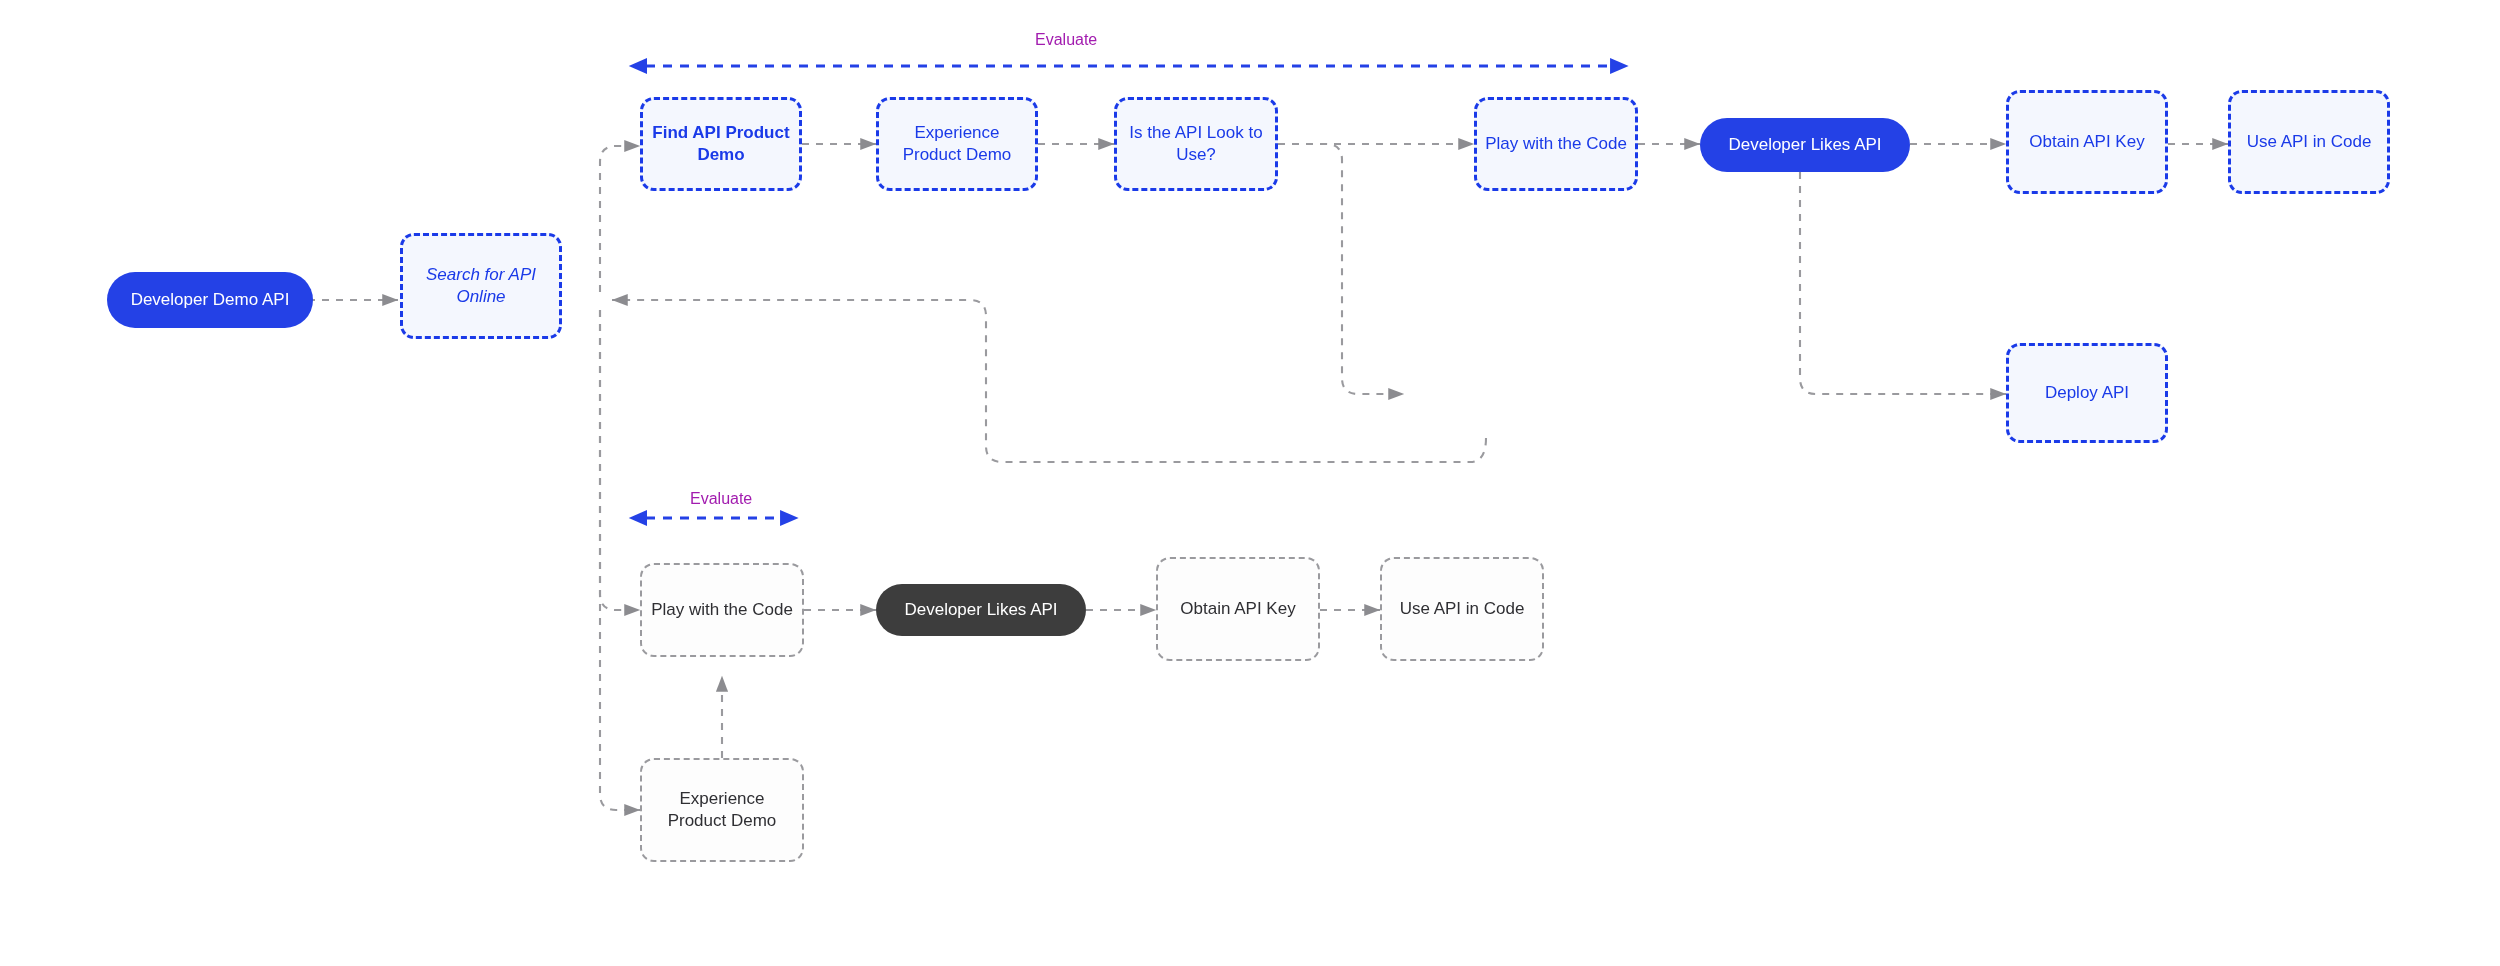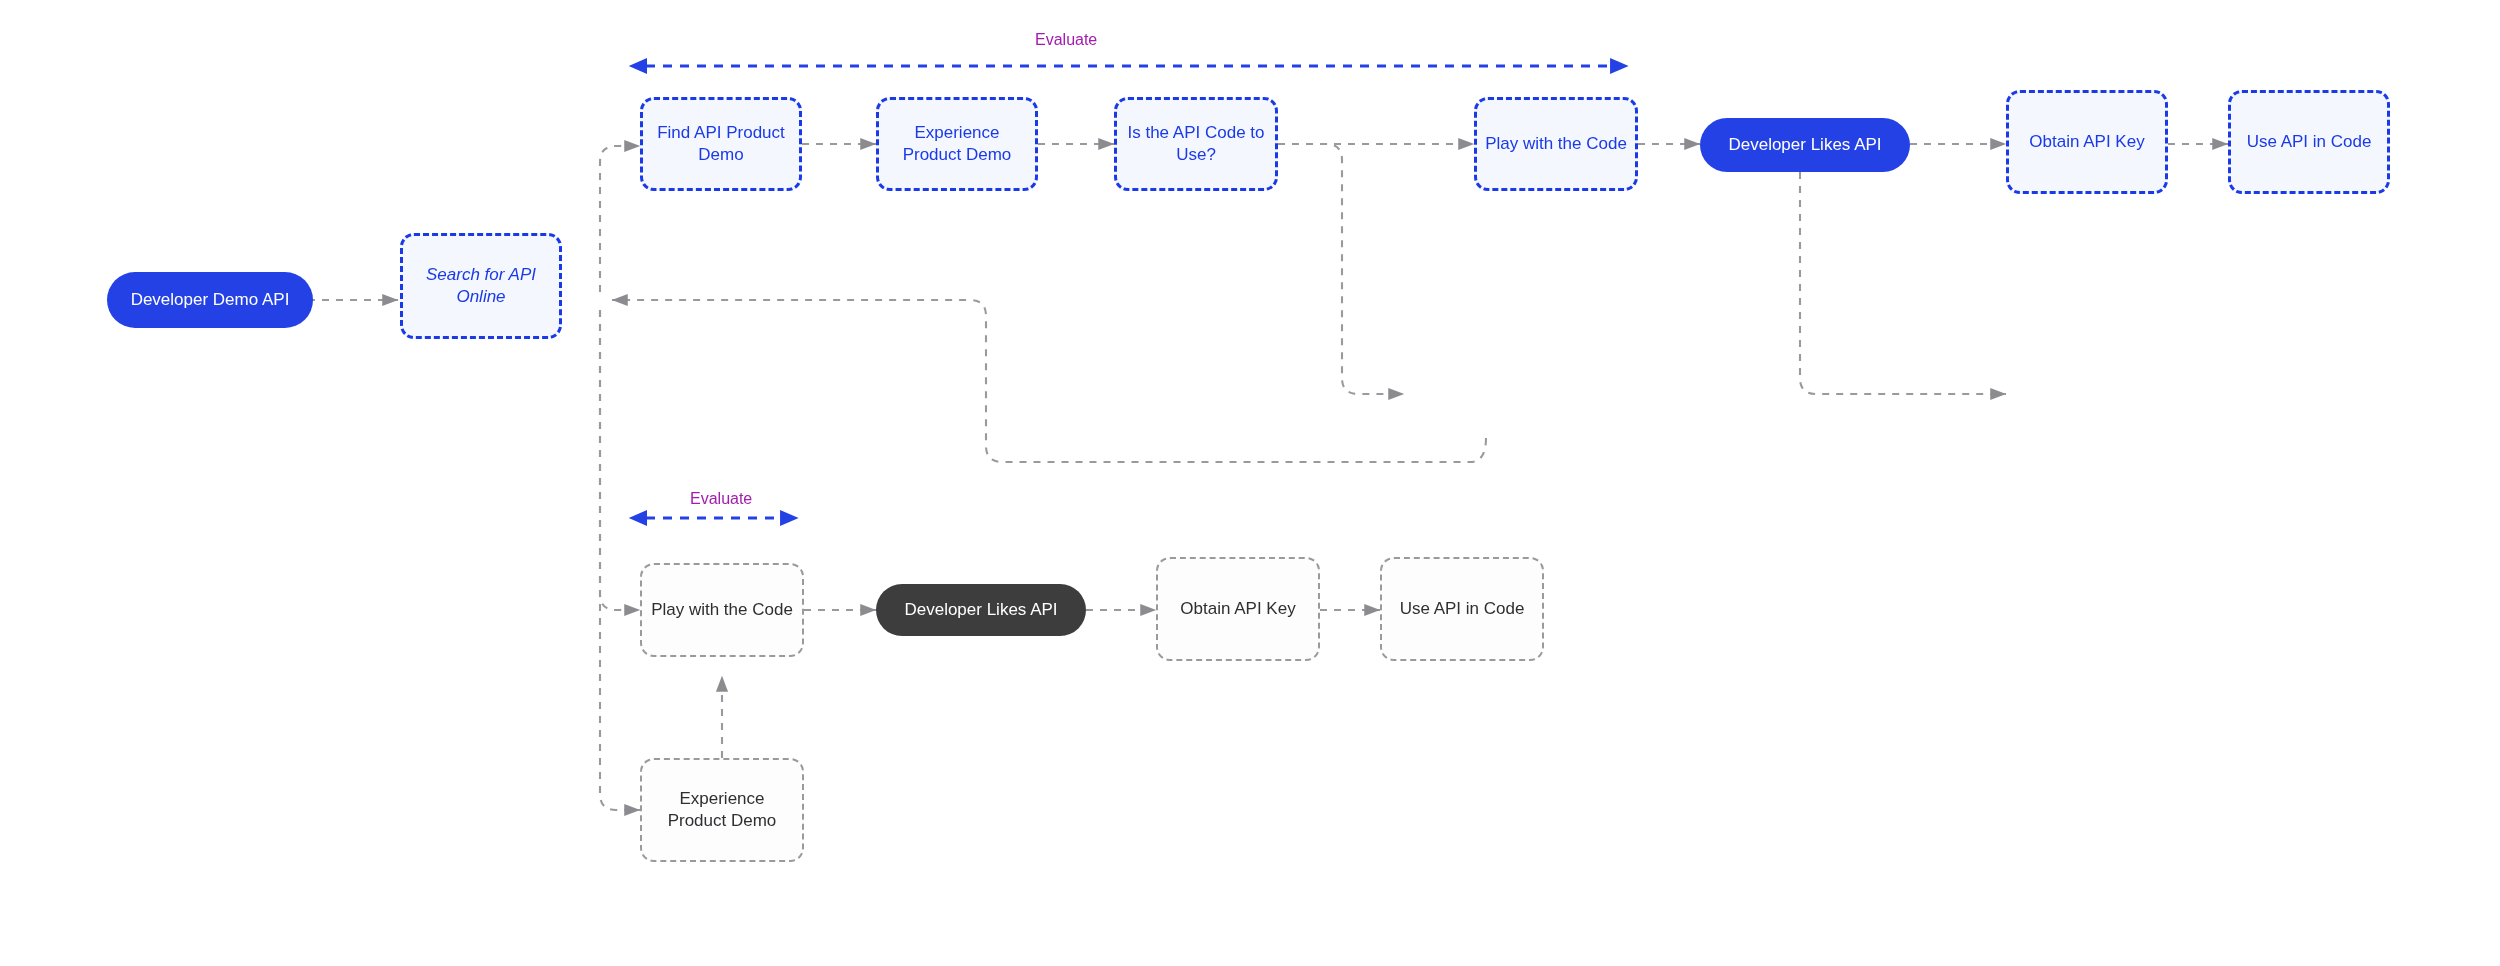--- a/index.html
+++ b/index.html
@@ -154,38 +154,39 @@
 
   <div class="eval-label" style="left:1035px; top:31px;">Evaluate</div>
 
   <div class="eval-label" style="left:690px; top:490px;">Evaluate</div>
 
   <div class="node pill-blue" style="left:107px; top:272px; width:206px; height:56px;">Developer Demo API</div>
 
   <div class="node proc-blue" style="left:400px; top:233px; width:162px; height:106px;font-style:italic;">Search for API
 Online</div>
 
-  <div class="node proc-blue" style="left:640px; top:97px; width:162px; height:94px;">Find API Product
+  <div class="node proc-blue" style="left:640px; top:97px; width:162px; height:94px;font-weight:bold;">Find API Product
 Demo</div>
 
   <div class="node proc-blue" style="left:876px; top:97px; width:162px; height:94px;">Experience
 Product Demo</div>
 
-  <div class="node proc-blue" style="left:1114px; top:97px; width:164px; height:94px;">Is the API Code to
+  <div class="node proc-blue" style="left:1114px; top:97px; width:164px; height:94px;">Is the API Look to
 Use?</div>
 
   <div class="node proc-blue" style="left:1474px; top:97px; width:164px; height:94px;">Play with the Code</div>
 
   <div class="node pill-blue" style="left:1700px; top:118px; width:210px; height:54px;">Developer Likes API</div>
 
   <div class="node proc-blue" style="left:2006px; top:90px; width:162px; height:104px;">Obtain API Key</div>
 
   <div class="node proc-blue" style="left:2228px; top:90px; width:162px; height:104px;">Use API in Code</div>
 
 
+  <div class="node proc-blue" style="left:2006px; top:343px; width:162px; height:100px;">Deploy API</div>
 
   <div class="node proc-gray" style="left:640px; top:563px; width:164px; height:94px;">Play with the Code</div>
 
   <div class="node pill-dark" style="left:876px; top:584px; width:210px; height:52px;">Developer Likes API</div>
 
   <div class="node proc-gray" style="left:1156px; top:557px; width:164px; height:104px;">Obtain API Key</div>
 
   <div class="node proc-gray" style="left:1380px; top:557px; width:164px; height:104px;">Use API in Code</div>
 
   <div class="node proc-gray" style="left:640px; top:758px; width:164px; height:104px;">Experience

